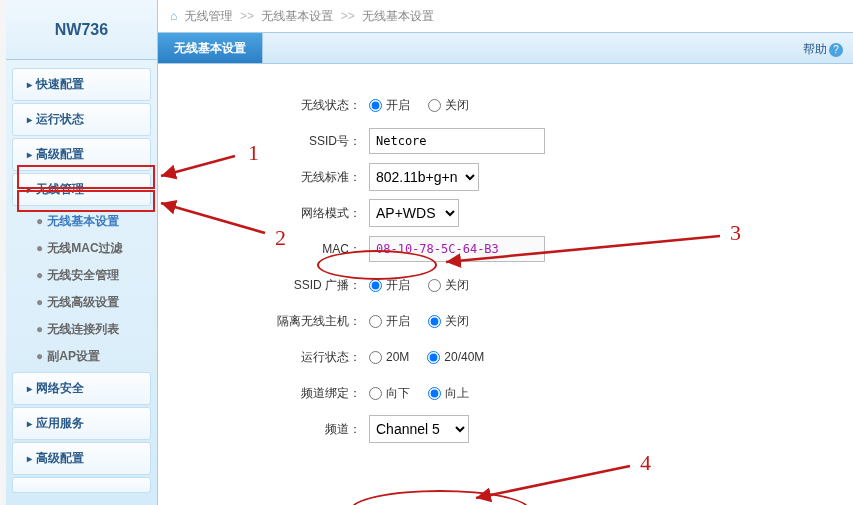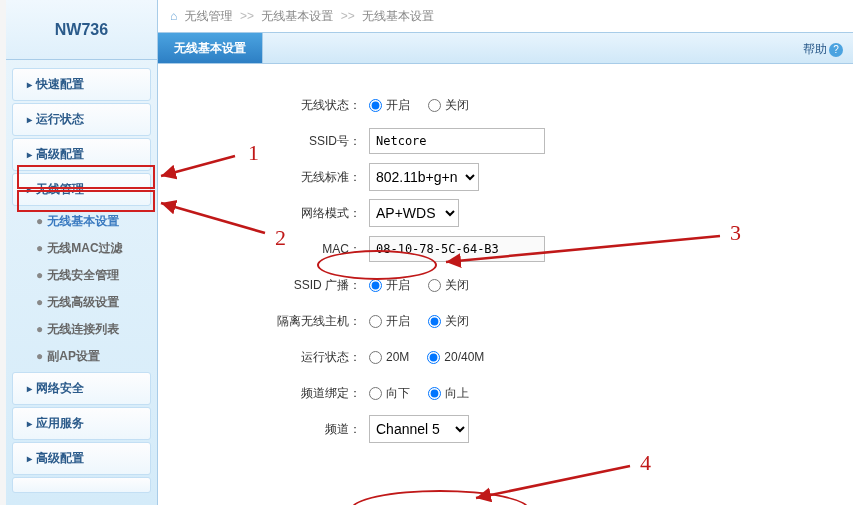--- a/index.html
+++ b/index.html
@@ -44,21 +44,21 @@
 .content { flex: 1; overflow-y: auto; padding: 10px 16px 20px; }
 .panel-head { padding: 10px 4px; border-bottom: 1px solid #ddd; color: #333; font-weight: bold; }
 .panel-head .caret { color: #888; margin-right: 4px; }
 
 .form { padding: 20px 40px; }
 .row { display: flex; align-items: center; margin-bottom: 14px; height: 22px; }
 .label { width: 155px; text-align: right; padding-right: 8px; color: #333; }
 .ctrl { flex: 1; display: flex; align-items: center; gap: 18px; }
 .ctrl label { display: inline-flex; align-items: center; gap: 4px; color: #333; }
 .txt-input { width: 176px; height: 20px; border: 1px solid #bbb; padding: 12px 6px; font-family: monospace; font-size: 12px; background: #fff; }
-.txt-input.ro { background: #fafafa; color: #000000; }
+.txt-input.ro { background: #fafafa; color: #a21caf; }
 select { height: 28px; border: 1px solid #bbb; font-size: 14px; background: #fff; padding: 1px 2px; min-width: 110px; }
 input[type=radio] { margin: 0; }
 </style>
 </head>
 <body>
 
 <div class="container">
   <div class="sidebar">
     <div class="logo-box">
       <span class="logo-text">NW736</span>

